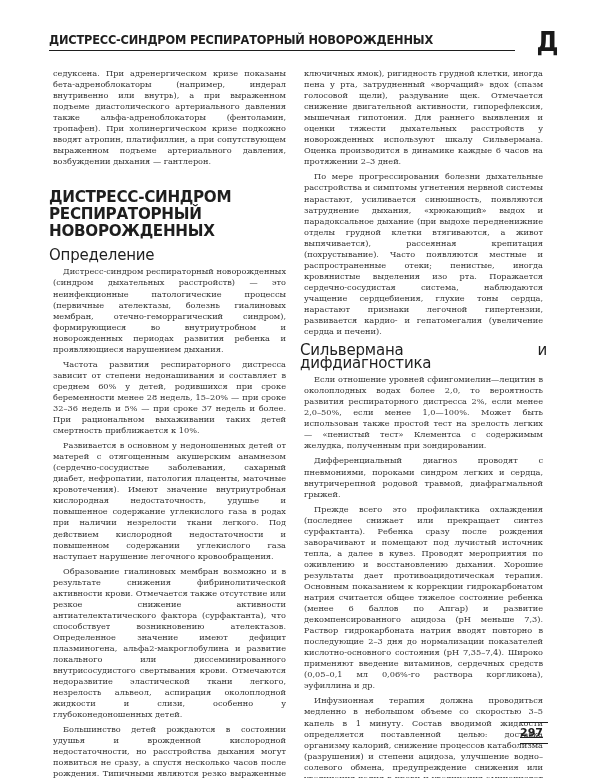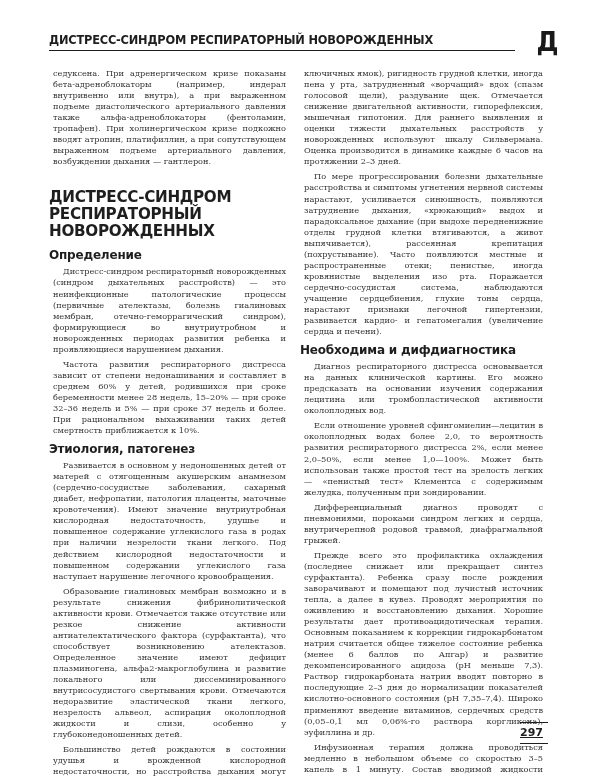--- a/index.html
+++ b/index.html
@@ -22,21 +22,21 @@
   }
   .col.left { left: 49px; }
   .col.right { left: 300px; width: 247px; }
   .col p { margin: 4px; text-indent: 10px; }
   .col p.noindent { text-indent: 0; }
   .big-title {
     font-family: "DejaVu Sans", sans-serif; font-weight: bold; font-size: 15.2px;
     line-height: 17px; color: #1e1e1e; margin: 22px 0 9px 0; letter-spacing: -0.3px;
   }
   .sub {
-    font-family: "DejaVu Sans", sans-serif; font-weight: bold; font-size: 12px;
+    font-family: "DejaVu Sans", sans-serif; font-weight: normal; font-size: 15px;
     line-height: 13px; color: #1e1e1e; margin: 7px 0 1px 0; letter-spacing: -0.2px;
   }
   .page-num {
     position: absolute; left: 520px; top: 722px; width: 28px;
     border-top: 1.2px solid #1e1e1e; border-bottom: 1.2px solid #1e1e1e;
     font-family: "DejaVu Sans", sans-serif; font-weight: bold; font-size: 11px;
     text-align: left; padding: 3px 0 4px 0; color: #1e1e1e; text-decoration: underline;
   }
 </style>
 </head>
@@ -47,33 +47,31 @@
 
 <div class="col left">
   <p class="noindent">седуксена. При адренергическом кризе показаны бета-адреноблокаторы (например, индерал внутривенно или внутрь), а при выраженном подъеме диастолического артериального давления также альфа-адреноблокаторы (фентоламин, тропафен). При холинергическом кризе подкожно вводят атропин, платифиллин, а при сопутствующем выраженном подъеме артериального давления, возбуждении дыхания — гантлерон.</p>
 
   <div class="big-title">ДИСТРЕСС-СИНДРОМ РЕСПИРАТОРНЫЙ НОВОРОЖДЕННЫХ</div>
 
   <div class="sub">Определение</div>
   <p>Дистресс-синдром респираторный новорожденных (синдром дыхательных расстройств) — это неинфекционные патологические процессы (первичные ателектазы, болезнь гиалиновых мембран, отечно-геморрагический синдром), формирующиеся во внутриутробном и новорожденных периодах развития ребенка и проявляющиеся нарушением дыхания.</p>
   <p>Частота развития респираторного дистресса зависит от степени недонашивания и составляет в среднем 60% у детей, родившихся при сроке беременности менее 28 недель, 15–20% — при сроке 32–36 недель и 5% — при сроке 37 недель и более. При рациональном выхаживании таких детей смертность приближается к 10%.</p>
 
-  <div class="sub">Этиология, патогенез</div>
   <p>Развивается в основном у недоношенных детей от матерей с отягощенным акушерским анамнезом (сердечно-сосудистые заболевания, сахарный диабет, нефропатии, патология плаценты, маточные кровотечения). Имеют значение внутриутробная кислородная недостаточность, удушье и повышенное содержание углекислого газа в родах при наличии незрелости ткани легкого. Под действием кислородной недостаточности и повышенном содержании углекислого газа наступает нарушение легочного кровообращения.</p>
   <p>Образование гиалиновых мембран возможно и в результате снижения фибринолитической активности крови. Отмечается также отсутствие или резкое снижение активности антиателектатического фактора (сурфактанта), что способствует возникновению ателектазов. Определенное значение имеют дефицит плазминогена, альфа2-макроглобулина и развитие локального или диссеминированного внутрисосудистого свертывания крови. Отмечаются недоразвитие эластической ткани легкого, незрелость альвеол, аспирация околоплодной жидкости и слизи, особенно у глубоконедоношенных детей.</p>
 
   <p>Большинство детей рождаются в состоянии удушья и врожденной кислородной недостаточности, но расстройства дыхания могут появиться не сразу, а спустя несколько часов после рождения. Типичными являются резко выраженные признаки дыхательной недостаточности: одышка с частотой дыханий 60 и более в 1 минуту (нередко с апериодическим дыханием), синюшность (периоральный, акроцианоз, распространенный), бледность кожных покровов, участие в акте дыхания вспомогательной мускулатуры (напряжение крыльев носа, втяжение уступчивых мест грудной клетки — межреберных промежутков, мечевидного отростка грудины, втягивание над-</p>
 </div>
 
 <div class="col right">
   <p class="noindent">ключичных ямок), ригидность грудной клетки, иногда пена у рта, затрудненный «ворчащий» вдох (спазм голосовой щели), раздувание щек. Отмечается снижение двигательной активности, гипорефлексия, мышечная гипотония. Для раннего выявления и оценки тяжести дыхательных расстройств у новорожденных используют шкалу Сильвермана. Оценка производится в динамике каждые 6 часов на протяжении 2–3 дней.</p>
   <p>По мере прогрессирования болезни дыхательные расстройства и симптомы угнетения нервной системы нарастают, усиливается синюшность, появляются затруднение дыхания, «хрюкающий» выдох и парадоксальное дыхание (при выдохе передненижние отделы грудной клетки втягиваются, а живот выпячивается), рассеянная крепитация (похрустывание). Часто появляются местные и распространенные отеки; пенистые, иногда кровянистые выделения изо рта. Поражается сердечно-сосудистая система, наблюдаются учащение сердцебиения, глухие тоны сердца, нарастают признаки легочной гипертензии, развивается кардио- и гепатомегалия (увеличение сердца и печени).</p>
 
-  <div class="sub">Необходима и дифдиагностика</div>
-  <p>Диагноз респираторного дистресса основывается на данных клинической картины. Его можно предсказать на основании изучения содержания лецитина или тромбопластической активности околоплодных вод.</p>
+  <div class="sub">Сильвермана и дифдиагностика</div>
   <p>Если отношение уровней сфингомиелин—лецитин в околоплодных водах более 2,0, то вероятность развития респираторного дистресса 2%, если менее 2,0–50%, если менее 1,0—100%. Может быть использован также простой тест на зрелость легких — «пенистый тест» Клементса с содержимым желудка, полученным при зондировании.</p>
   <p>Дифференциальный диагноз проводят с пневмониями, пороками синдром легких и сердца, внутричерепной родовой травмой, диафрагмальной грыжей.</p>
 
   <p>Прежде всего это профилактика охлаждения (последнее снижает или прекращает синтез сурфактанта). Ребенка сразу после рождения заворачивают и помещают под лучистый источник тепла, а далее в кувез. Проводят мероприятия по оживлению и восстановлению дыхания. Хорошие результаты дает противоацидотическая терапия. Основным показанием к коррекции гидрокарбонатом натрия считается общее тяжелое состояние ребенка (менее 6 баллов по Апгар) и развитие декомпенсированного ацидоза (pH меньше 7,3). Раствор гидрокарбоната натрия вводят повторно в последующие 2–3 дня до нормализации показателей кислотно-основного состояния (pH 7,35–7,4). Широко применяют введение витаминов, сердечных средств (0,05–0,1 мл 0,06%-го раствора коргликона), эуфиллина и др.</p>
   <p>Инфузионная терапия должна проводиться медленно в небольшом объеме со скоростью 3–5 капель в 1 минуту. Состав вводимой жидкости определяется поставленной целью: доставка организму калорий, снижение процессов катаболизма (разрушения) и степени ацидоза, улучшение водно–солевого обмена, предупреждение снижения или увеличения калия в крови и увеличения аминокислот в крови. При шоке и кровопотере показаны переливания крови (10 мл свежей крови). Необходима постоянная ингаляция 30%-й кислородно-воздушной смеси. Показанием к искусственной вентиляции</p>
 </div>
 
 <div class="page-num">297</div>
 
 </body></html>

